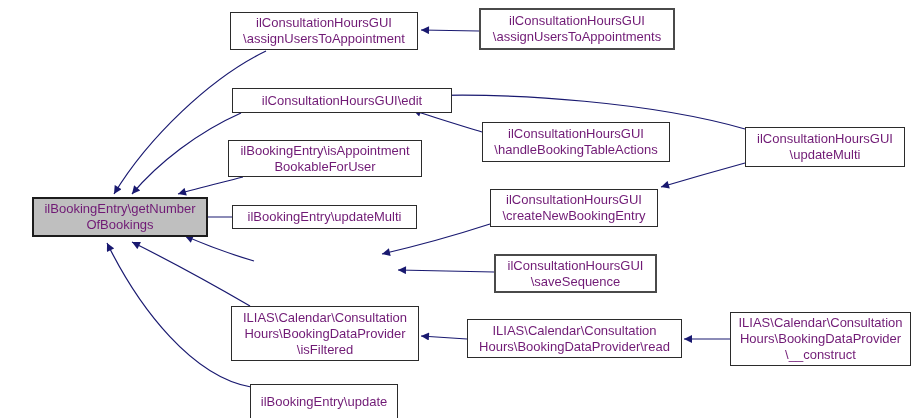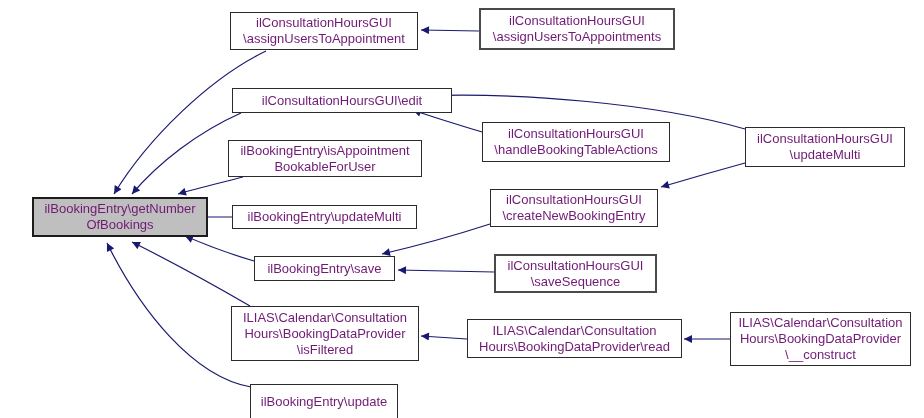--- a/index.html
+++ b/index.html
@@ -91,21 +91,20 @@
   <div class="node" style="left:228px; top:140px; width:194px; height:37px;">ilBookingEntry\isAppointment<br>BookableForUser</div>
 
   <div class="node" style="left:482px; top:122px; width:188px; height:40px;">ilConsultationHoursGUI<br>\handleBookingTableActions</div>
 
   <div class="node" style="left:745px; top:127px; width:160px; height:40px;">ilConsultationHoursGUI<br>\updateMulti</div>
 
   <div class="node" style="left:232px; top:205px; width:185px; height:24px;">ilBookingEntry\updateMulti</div>
 
   <div class="node" style="left:490px; top:189px; width:168px; height:38px;">ilConsultationHoursGUI<br>\createNewBookingEntry</div>
 
-  <div class="node" style="left:254px; top:256px; width:141px; height:25px;">ilBookingEntry\save</div>
 
   <div class="node thick" style="left:494px; top:254px; width:163px; height:39px;">ilConsultationHoursGUI<br>\saveSequence</div>
 
   <div class="node" style="left:231px; top:306px; width:188px; height:55px;">ILIAS\Calendar\Consultation<br>Hours\BookingDataProvider<br>\isFiltered</div>
 
   <div class="node" style="left:467px; top:319px; width:215px; height:39px;">ILIAS\Calendar\Consultation<br>Hours\BookingDataProvider\read</div>
 
   <div class="node" style="left:730px; top:312px; width:181px; height:54px;">ILIAS\Calendar\Consultation<br>Hours\BookingDataProvider<br>\__construct</div>
 
   <div class="node" style="left:250px; top:384px; width:148px; height:36px;">ilBookingEntry\update</div>

